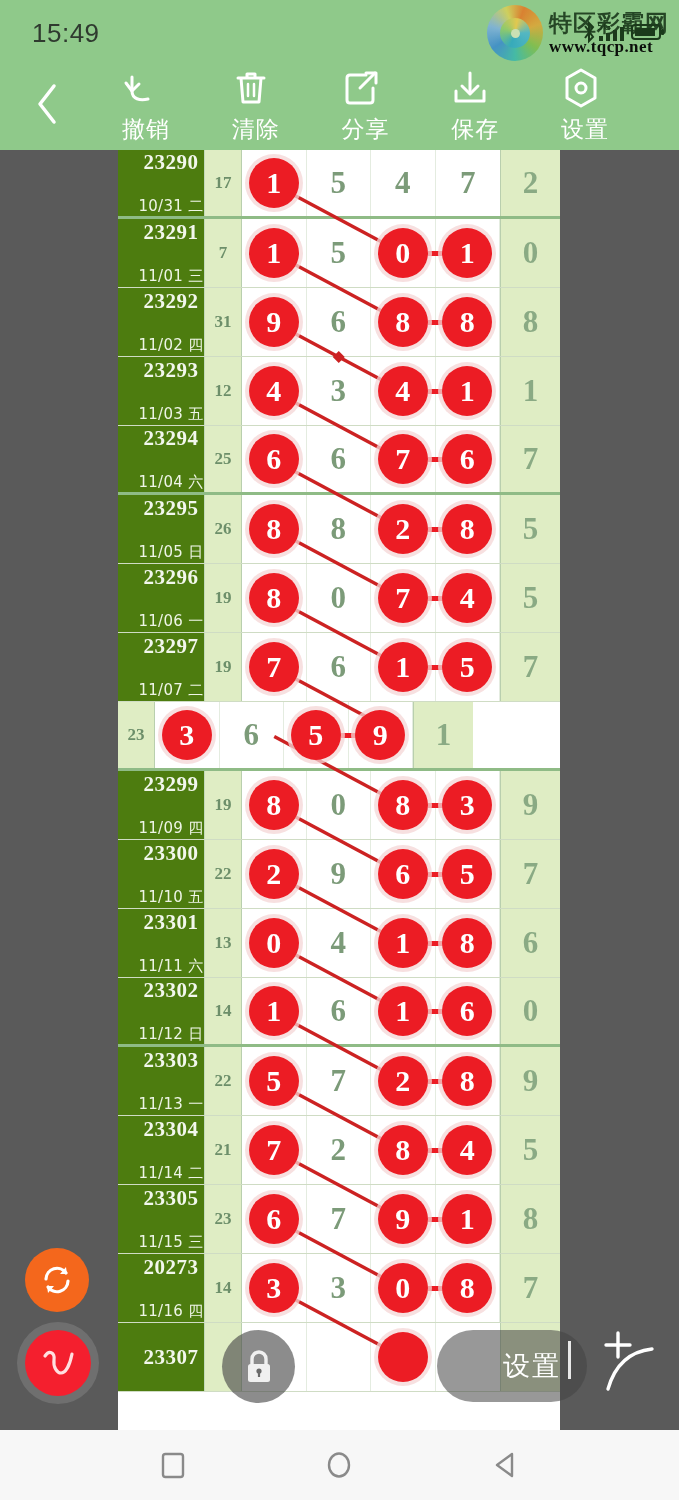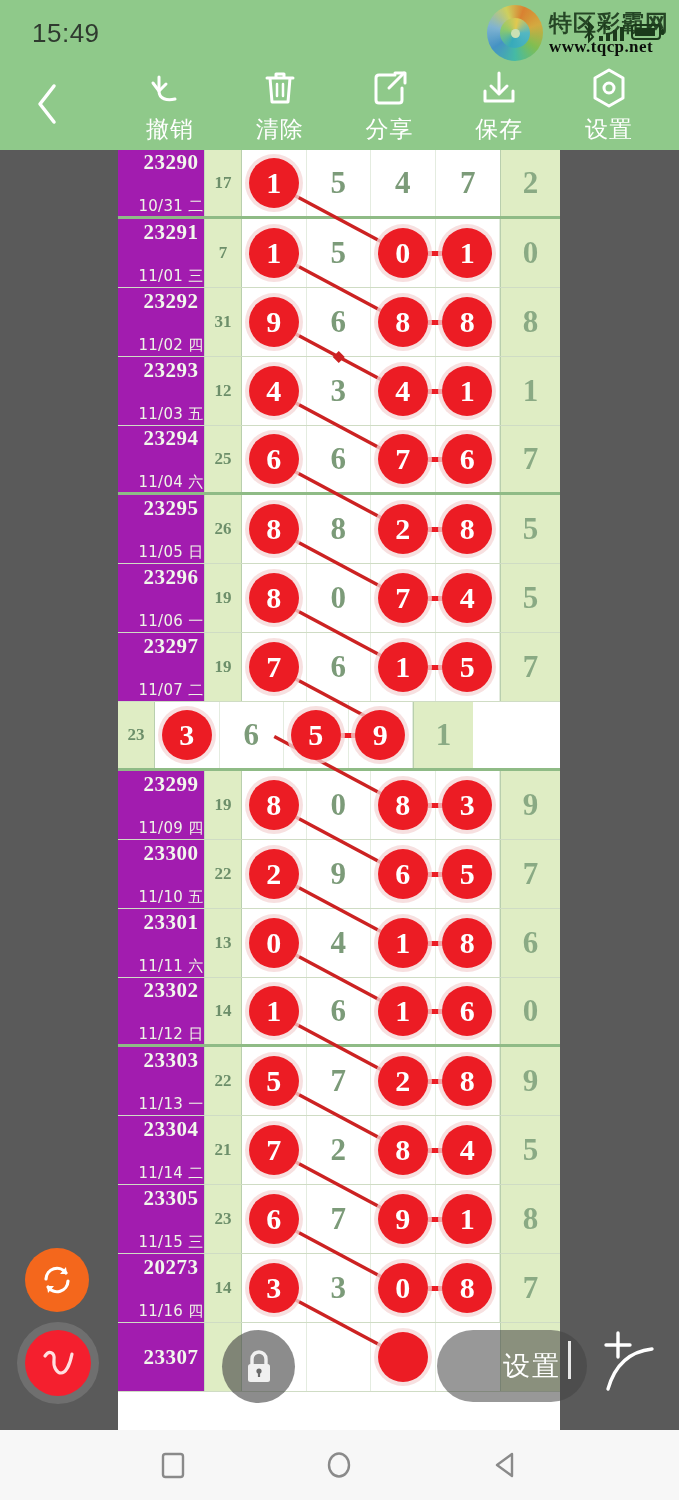--- a/index.html
+++ b/index.html
@@ -78,21 +78,21 @@
     width: 50px; height: 56px;
     display: flex; align-items: center; justify-content: center;
   }
   .tb-items {
     position: absolute; left: 112px; top: 6px; width: 567px; height: 82px;
     display: flex; align-items: flex-start; justify-content: space-between;
     padding: 0 22px 0 10px;
   }
   .tb-item {
     width: 96px; display: flex; flex-direction: column;
-    align-items: center; gap: 6px; cursor: pointer;
+    align-items: flex-start; gap: 6px; cursor: pointer;
   }
   .tb-icon { height: 40px; display: flex; align-items: center; justify-content: center; }
   .tb-label {
     font-size: 23px; color: #ffffff; letter-spacing: 1px;
     font-family: "DejaVu Sans", sans-serif;
   }
 
   
   .board {
     position: absolute; left: 118px; top: 150px;
@@ -100,21 +100,21 @@
     background: #ffffff;
     overflow: hidden;
     z-index: 10;
   }
   .row {
     position: relative; display: flex; width: 442px; height: 69px;
     border-bottom: 1px solid #cfdcc4;
   }
   .row.sep { border-bottom: 3px solid #8fbb86; }
   .c-period {
-    width: 87px; flex: 0 0 87px; background: #a21caf;
+    width: 87px; flex: 0 0 87px; background: #4d7c0f;
     display: flex; flex-direction: column;
     align-items: center; justify-content: center; gap: 2px;
     border-right: 1px solid #c3d9bb;
     padding-left: 20px;
   }
   .p-no {
     font-size: 21px; color: #f2f7ec; font-weight: bold;
     letter-spacing: .5px; font-family: "Liberation Serif", serif;
   }
   .p-date {

